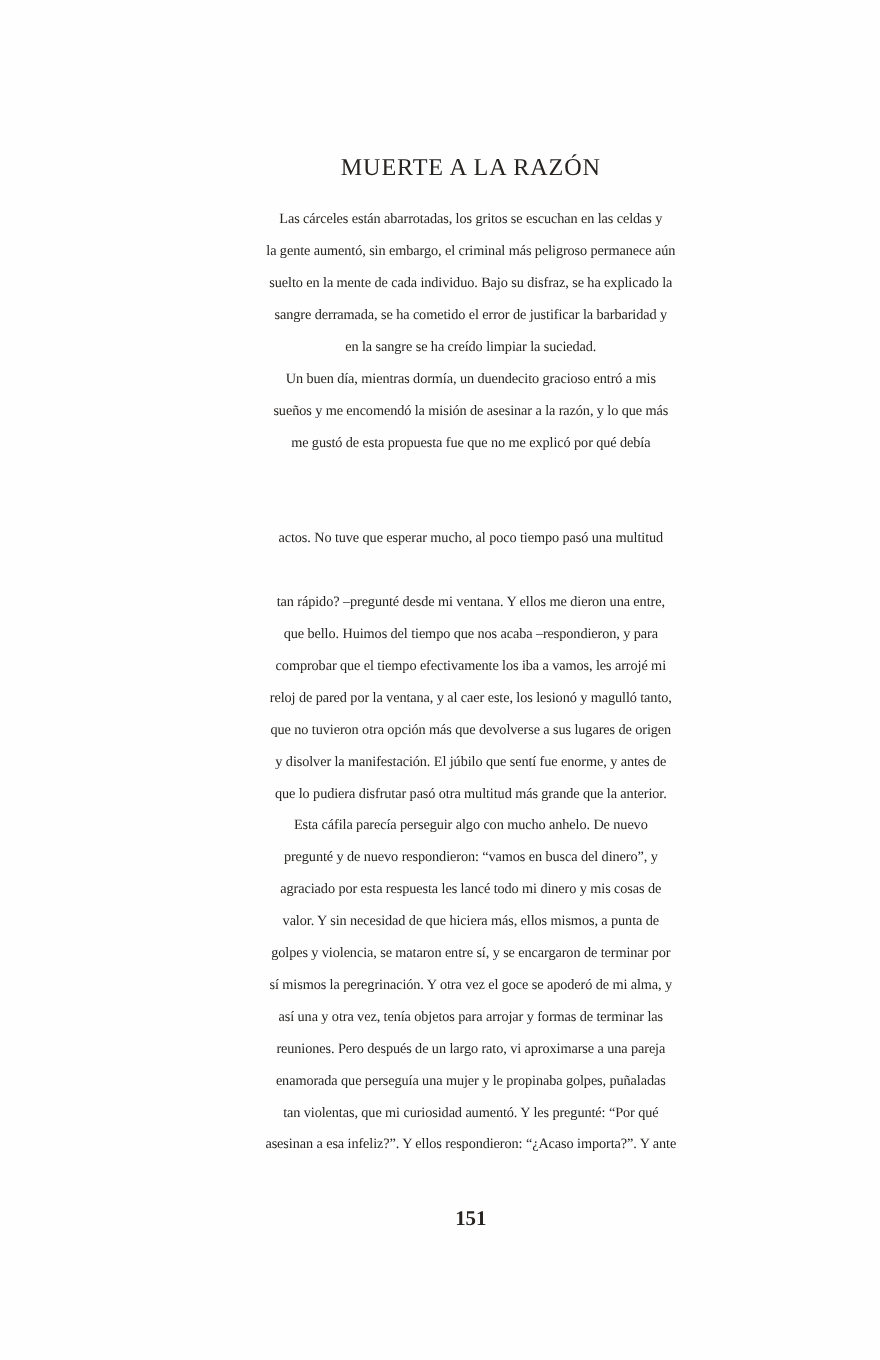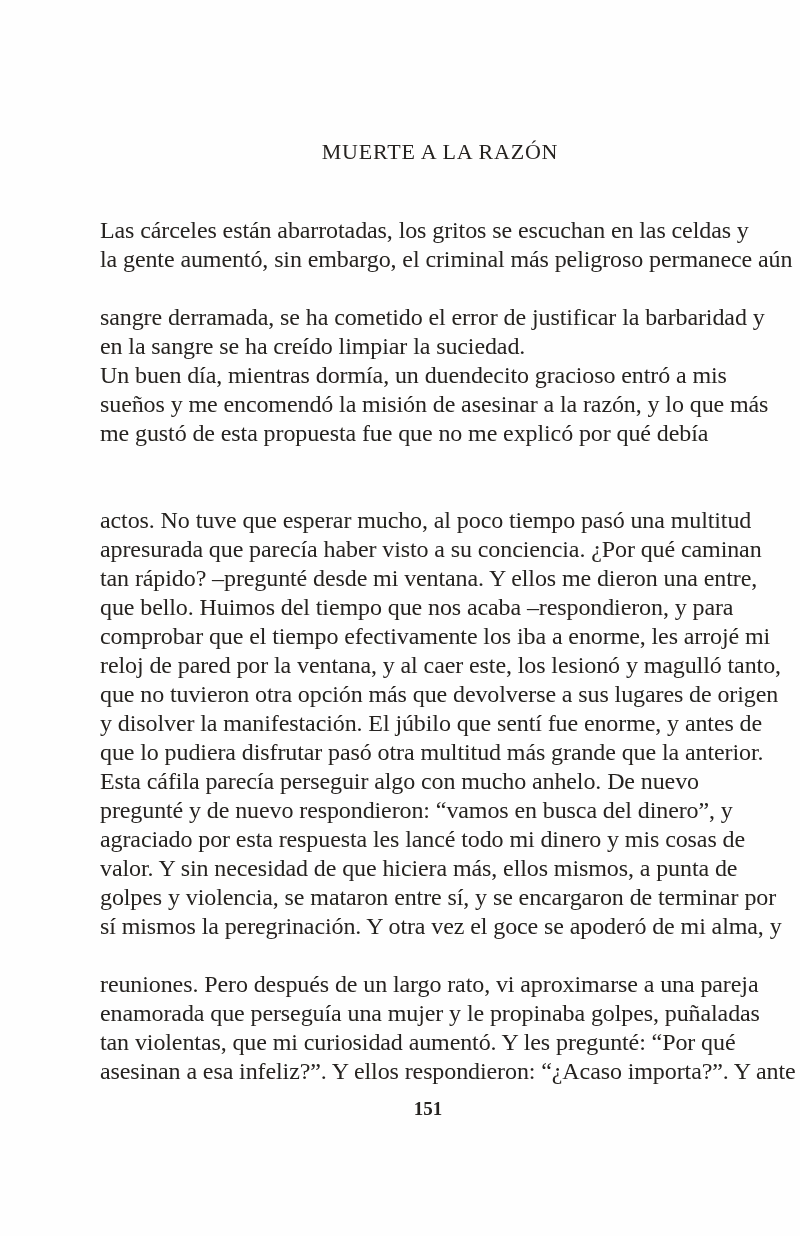--- a/index.html
+++ b/index.html
@@ -19,36 +19,37 @@
   .textblock {
     position: absolute;
     left: 100px;
     top: 0;
     width: 656px;
     height: 100%;
   }
   .chapter-title {
     position: absolute;
     top: 139px;
-    left: 12px;
+    left: 0;
     width: 100%;
     text-align: center;
     font-size: 22px;
     letter-spacing: 0.8px;
     font-weight: normal;
     margin: 0;
   }
   .body-text {
     position: absolute;
-    top: 216px;
+    top: 184px;
     left: 0;
     width: 100%;
-    font-size: 24px;
+    font-size: 13px;
     line-height: 29px;
     letter-spacing: -0.1px;
+    text-align: center;
   }
   .body-text p {
     margin: 0;
     padding: 0;
   }
   .line {
     white-space: pre;
   }
   .line.indent {
     text-indent: 30px;
@@ -68,48 +69,48 @@
 
 <div class="page">
   <div class="textblock">
 
     <h1 class="chapter-title">MUERTE A LA RAZÓN</h1>
 
     <div class="body-text">
       <p>
         <span class="line indent">Las cárceles están abarrotadas, los gritos se escuchan en las celdas y</span><br>
         <span class="line">la gente aumentó, sin embargo, el criminal más peligroso permanece aún</span><br>
-        <br>
+        <span class="line">suelto en la mente de cada individuo. Bajo su disfraz, se ha explicado la</span><br>
         <span class="line">sangre derramada, se ha cometido el error de justificar la barbaridad y</span><br>
         <span class="line">en la sangre se ha creído limpiar la suciedad.</span>
       </p>
       <p>
         <span class="line indent">Un buen día, mientras dormía, un duendecito gracioso entró a mis</span><br>
         <span class="line">sueños y me encomendó la misión de asesinar a la razón, y lo que más</span><br>
         <span class="line">me gustó de esta propuesta fue que no me explicó por qué debía</span><br>
         <br>
         <br>
         <span class="line">actos. No tuve que esperar mucho, al poco tiempo pasó una multitud</span><br>
-        <span class="line">apresurada que parecía haber visto a su conciencia. ¿Por qué caminan</span><br>
+        <br>
         <span class="line">tan rápido? –pregunté desde mi ventana. Y ellos me dieron una entre,</span><br>
         <span class="line">que bello. Huimos del tiempo que nos acaba –respondieron, y para</span><br>
-        <span class="line">comprobar que el tiempo efectivamente los iba a enorme, les arrojé mi</span><br>
+        <span class="line">comprobar que el tiempo efectivamente los iba a vamos, les arrojé mi</span><br>
         <span class="line">reloj de pared por la ventana, y al caer este, los lesionó y magulló tanto,</span><br>
         <span class="line">que no tuvieron otra opción más que devolverse a sus lugares de origen</span><br>
         <span class="line">y disolver la manifestación. El júbilo que sentí fue enorme, y antes de</span><br>
         <span class="line">que lo pudiera disfrutar pasó otra multitud más grande que la anterior.</span>
       </p>
       <p>
         <span class="line indent">Esta cáfila parecía perseguir algo con mucho anhelo. De nuevo</span><br>
         <span class="line">pregunté y de nuevo respondieron: “vamos en busca del dinero”, y</span><br>
         <span class="line">agraciado por esta respuesta les lancé todo mi dinero y mis cosas de</span><br>
         <span class="line">valor. Y sin necesidad de que hiciera más, ellos mismos, a punta de</span><br>
         <span class="line">golpes y violencia, se mataron entre sí, y se encargaron de terminar por</span><br>
         <span class="line">sí mismos la peregrinación. Y otra vez el goce se apoderó de mi alma, y</span><br>
-        <br>
+        <span class="line">así una y otra vez, tenía objetos para arrojar y formas de terminar las</span><br>
         <span class="line">reuniones. Pero después de un largo rato, vi aproximarse a una pareja</span><br>
         <span class="line">enamorada que perseguía una mujer y le propinaba golpes, puñaladas</span><br>
         <span class="line">tan violentas, que mi curiosidad aumentó. Y les pregunté: “Por qué</span><br>
         <span class="line">asesinan a esa infeliz?”. Y ellos respondieron: “¿Acaso importa?”. Y ante</span>
       </p>
     </div>
 
     <div class="page-number">151</div>
 
   </div>

